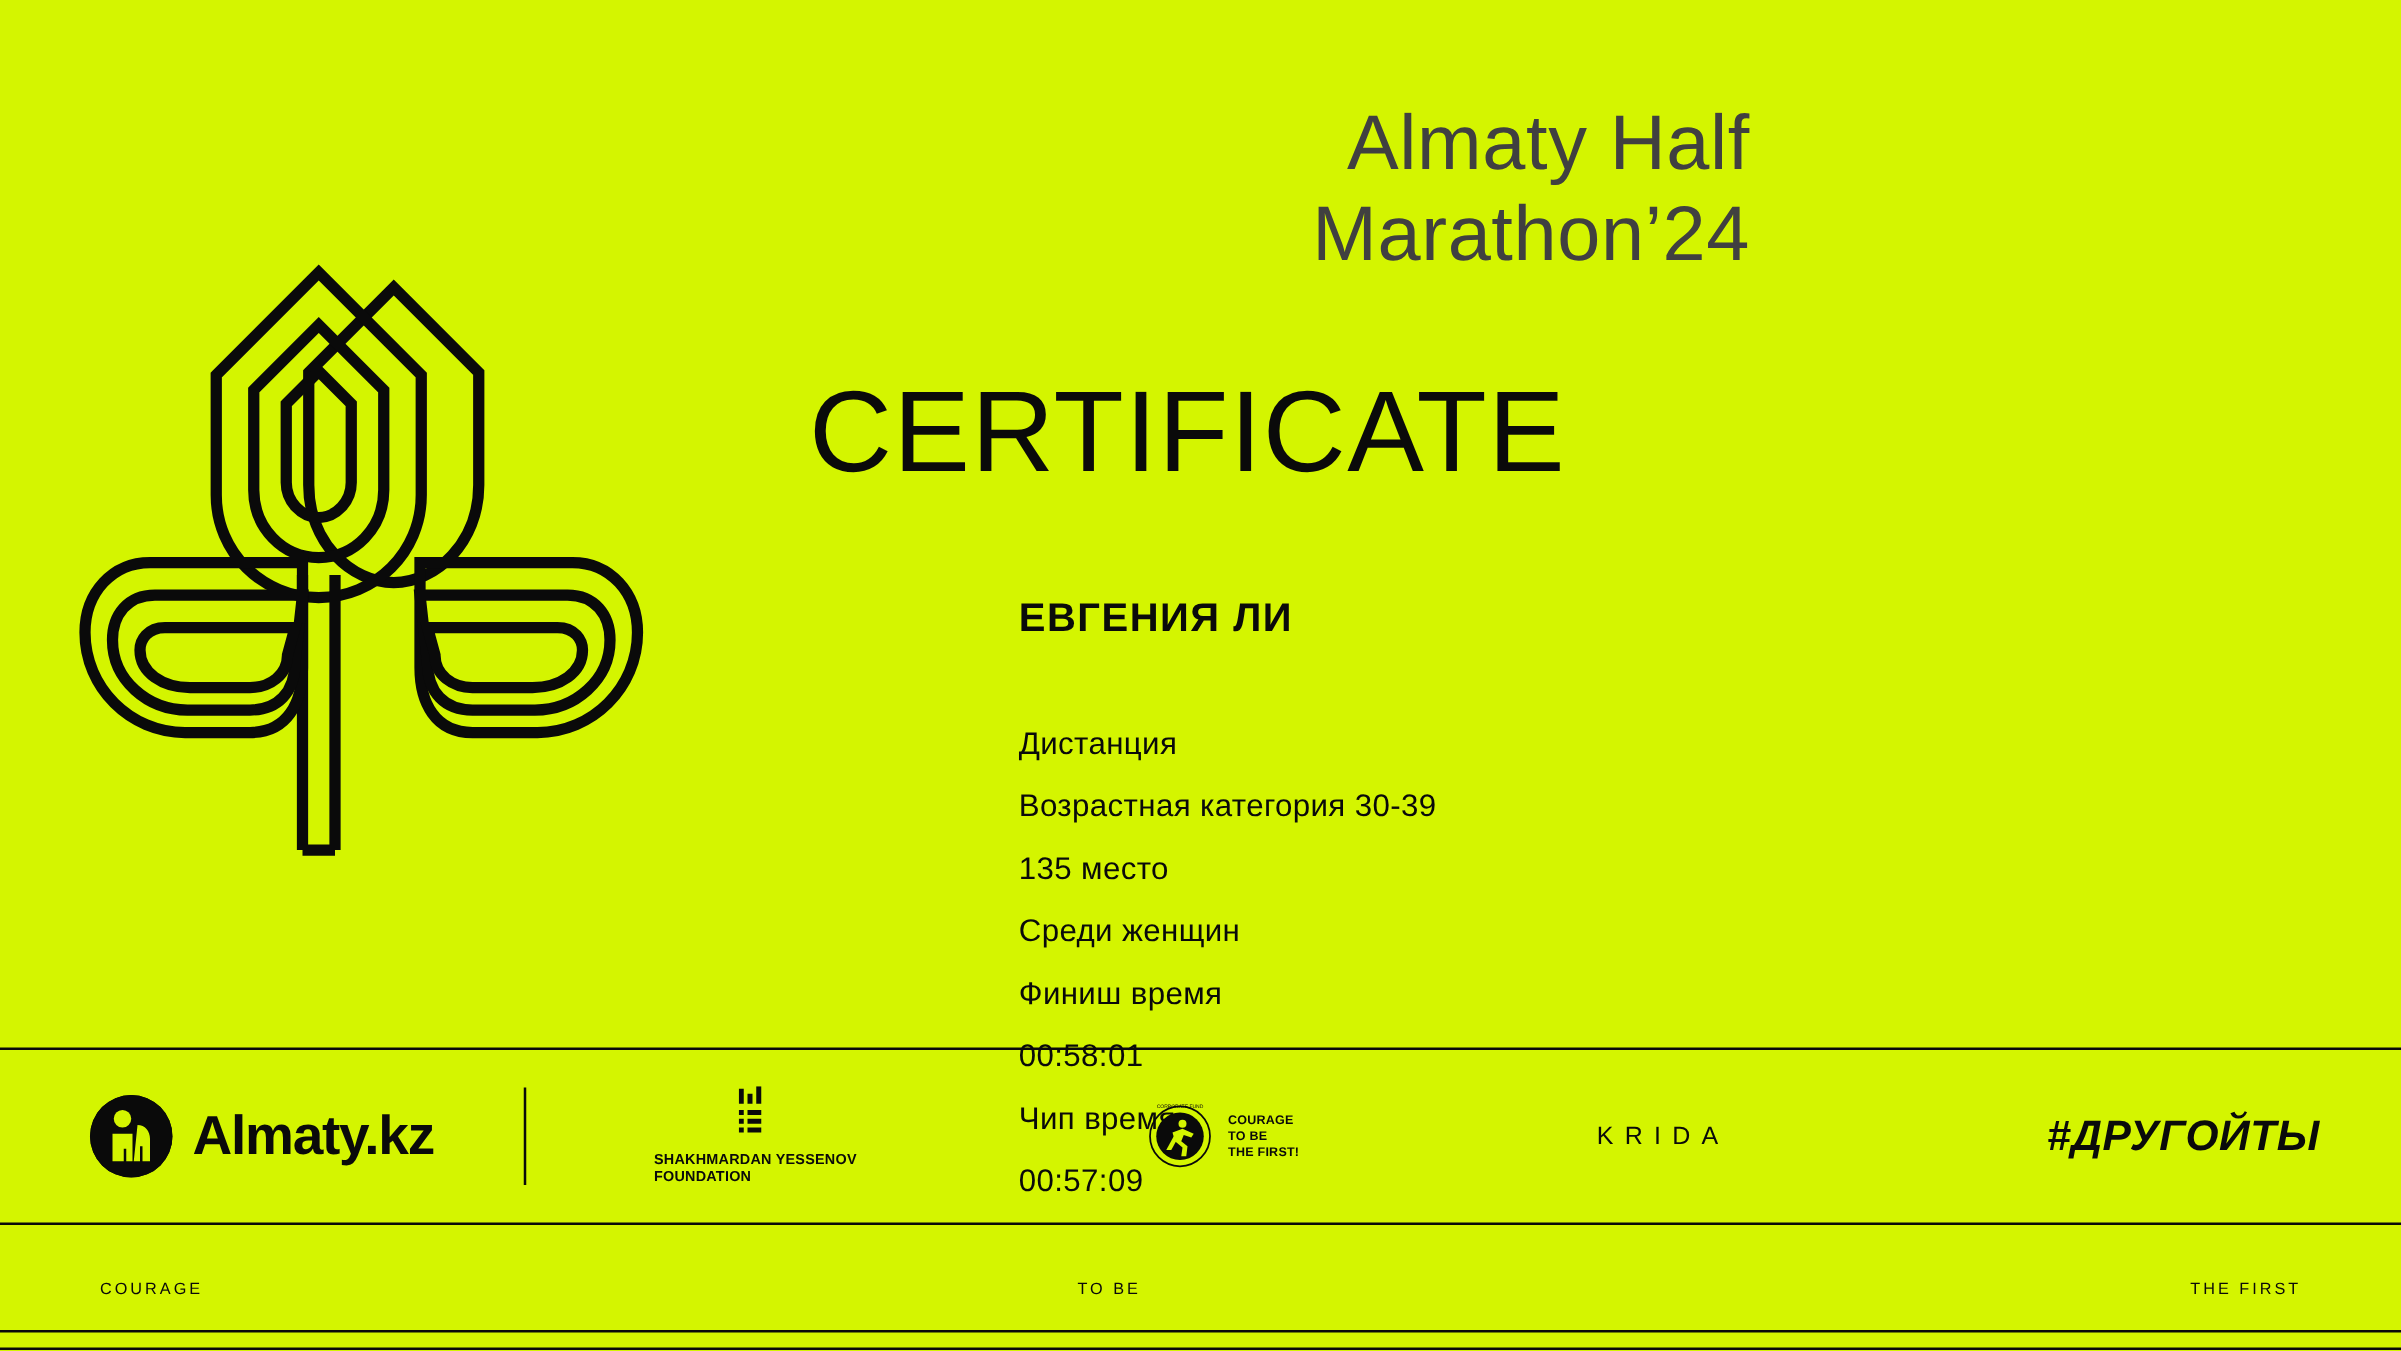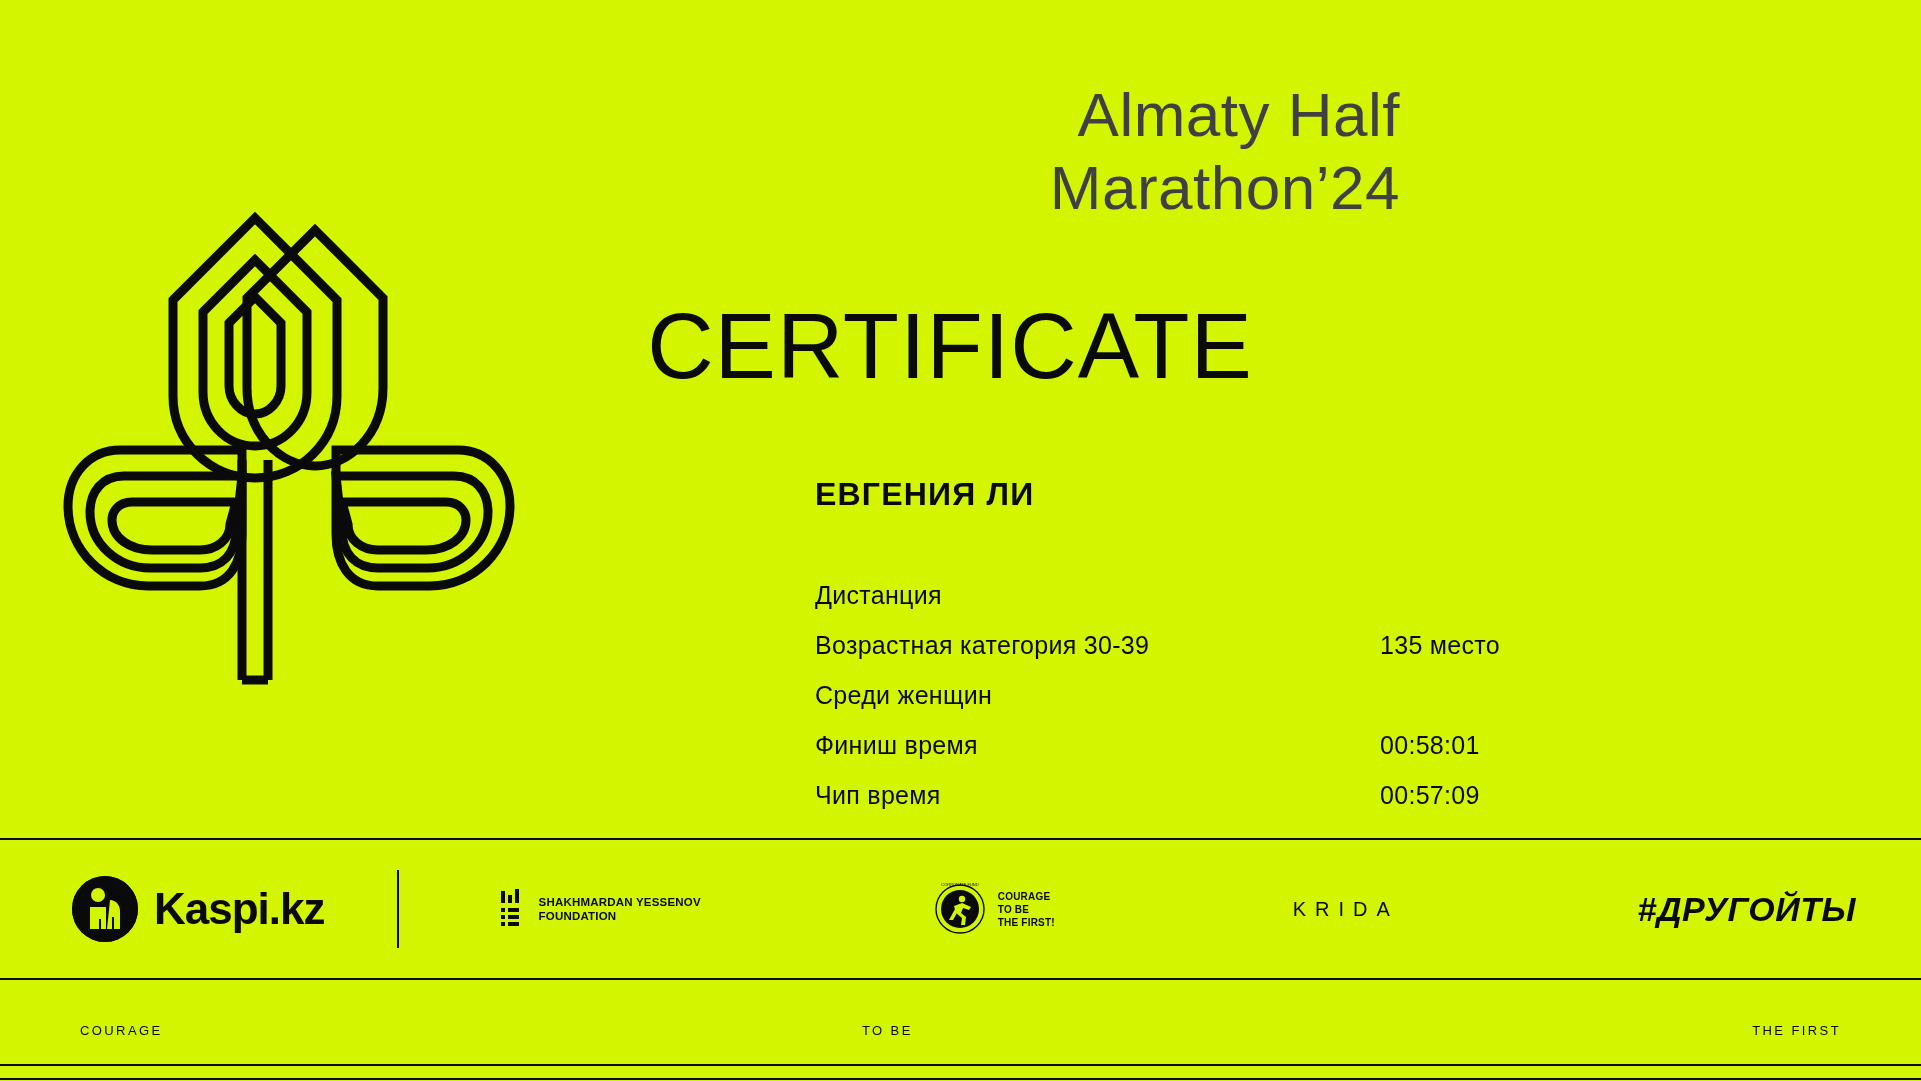--- a/index.html
+++ b/index.html
@@ -78,20 +78,21 @@
     position: absolute;
     left: 815px;
     top: 570px;
     width: 740px;
   }
   .result-row {
     display: flex;
     font-size: 25px;
     line-height: 50px;
     letter-spacing: 0.3px;
+    flex-direction: column;
   }
   .result-label { width: 565px; }
   .result-value { flex: 1; }
 
   
   .divider-line {
     height: 2px;
     background: #0a0a0a;
     width: 100%;
   }
@@ -126,20 +127,21 @@
     height: 78px;
     background: #0a0a0a;
     margin-left: 72px;
   }
 
   .yessenov {
     display: flex;
     align-items: center;
     gap: 12px;
     margin-left: 102px;
+    flex-direction: column;
   }
   .yessenov-bars svg { display: block; }
   .yessenov-text {
     font-size: 11.5px;
     font-weight: 700;
     line-height: 1.25;
     letter-spacing: 0.2px;
   }
 
   .corporate {
@@ -277,21 +279,21 @@
 
     <div class="kaspi">
       <div class="kaspi-mark">
         <svg width="66" height="66" viewBox="0 0 66 66" xmlns="http://www.w3.org/2000/svg">
           <circle cx="33" cy="33" r="33" fill="#0a0a0a"></circle>
           <circle cx="26" cy="19" r="7" fill="#d4f500"></circle>
           <path d="M18 31 h16 v22 h-5 v-10 h-2 v10 h-9 z" fill="#d4f500"></path>
           <path d="M38 24 c6 0 10 5 10 11 v18 h-6 v-12 h-2 v12 h-5 z" fill="#d4f500"></path>
         </svg>
       </div>
-      <div class="kaspi-text">Kaspi.kz</div>
+      <div class="kaspi-text">Almaty.kz</div>
     </div>
 
     <div class="vert-sep"></div>
 
     <div class="yessenov">
       <div class="yessenov-bars">
         <svg width="26" height="40" viewBox="0 0 26 40" xmlns="http://www.w3.org/2000/svg" fill="#0a0a0a">
           <rect x="0" y="2" width="4" height="12"></rect>
           <rect x="7" y="6" width="4" height="8"></rect>
           <rect x="14" y="0" width="4" height="14"></rect>

